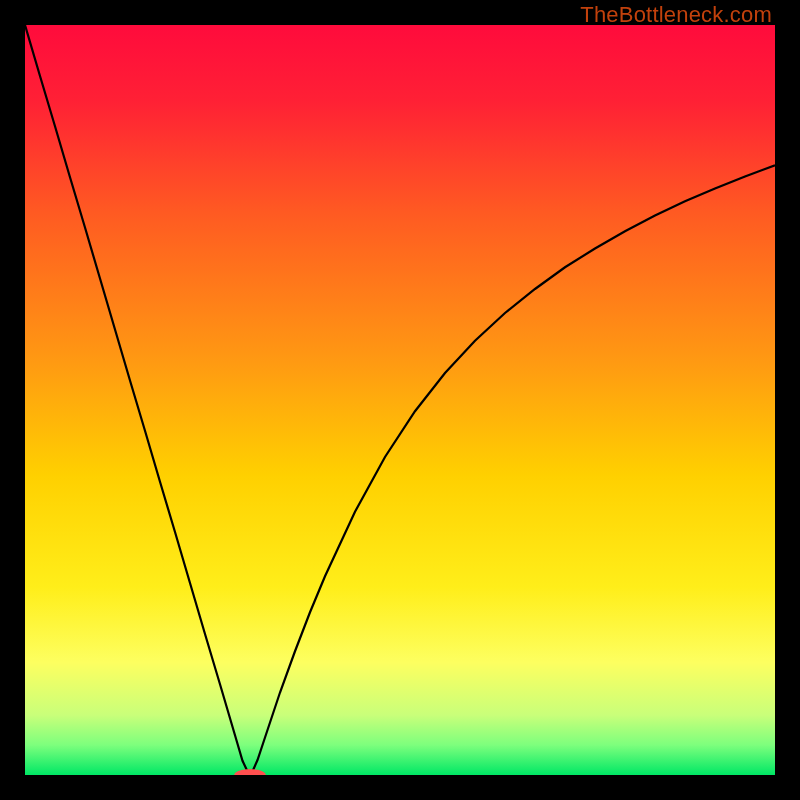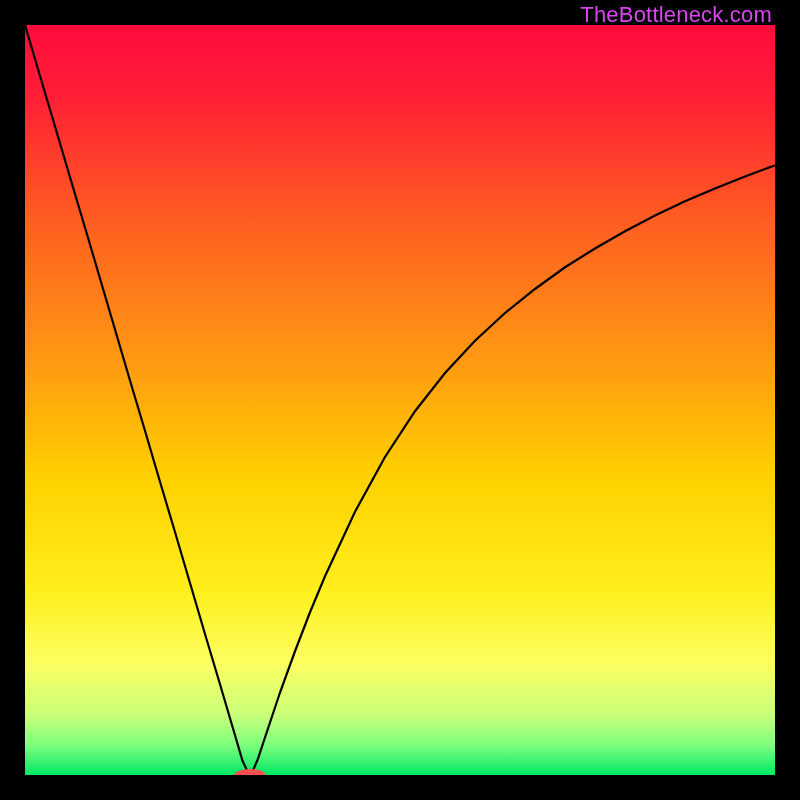--- a/index.html
+++ b/index.html
@@ -23,21 +23,21 @@
     position: absolute;
     left: 0;
     top: 0;
     width: 750px;
     height: 750px;
   }
   .watermark {
     position: absolute;
     top: 2px;
     right: 28px;
-    color: #d946ef;
+    color: #c2410c;
     font-size: 22px;
     font-weight: 500;
     letter-spacing: 0.2px;
   }
 </style>
 </head>
 <body>
 
 <div class="frame">
   <svg class="plot" viewBox="0 0 750 750" preserveAspectRatio="none">

